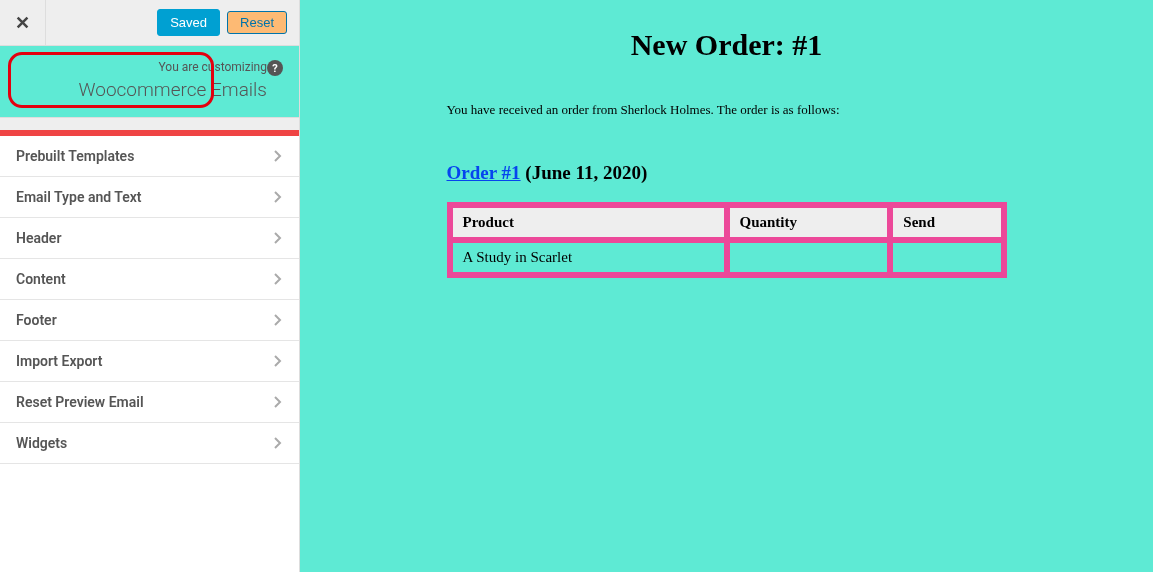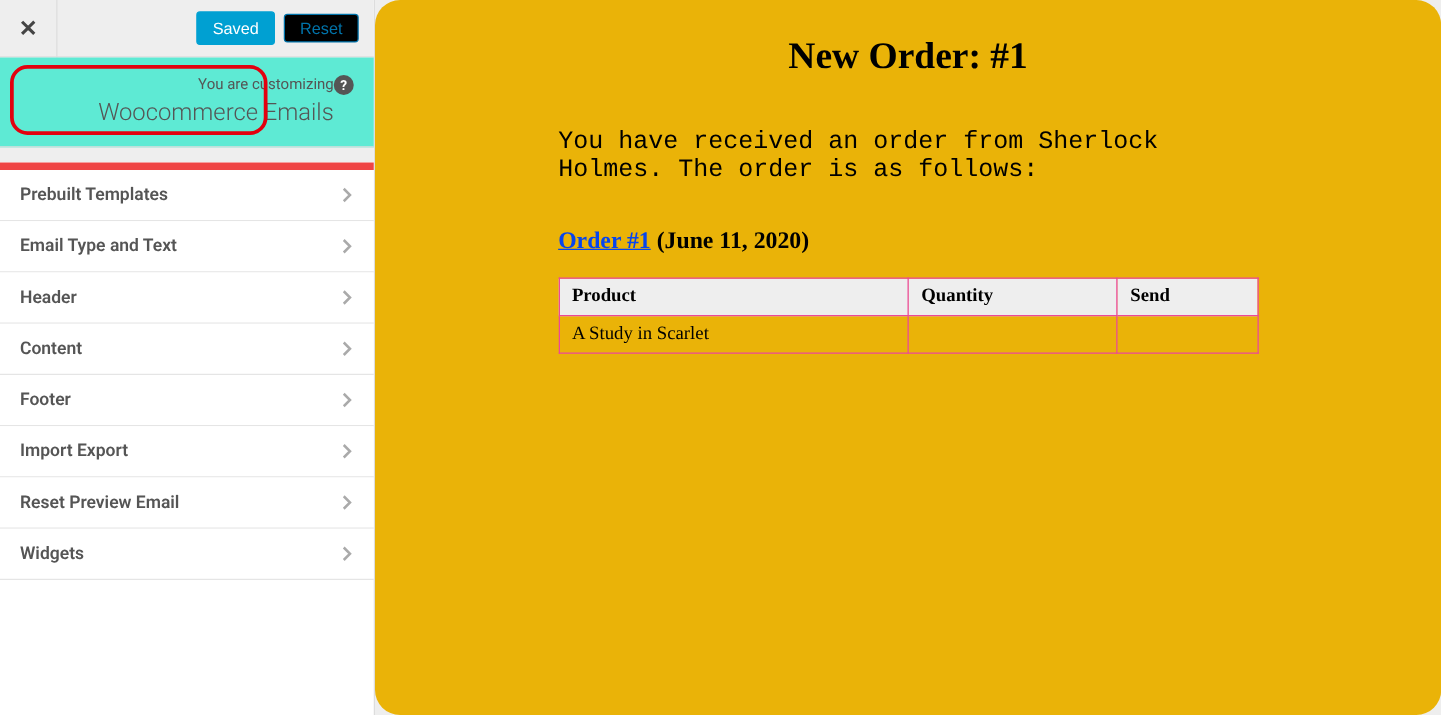--- a/index.html
+++ b/index.html
@@ -47,21 +47,21 @@
     .btn-saved {
       background: #00a0d2;
       color: #fff;
       border: 1px solid #00a0d2;
       border-radius: 3px;
       padding: 5px 12px;
       font-size: 13px;
       cursor: pointer;
     }
     .btn-reset {
-      background: #000000;
+      background: #fdba74;
       color: #0073aa;
       border: 1px solid #0073aa;
       border-radius: 3px;
       padding: 3px 12px;
       font-size: 13px;
       cursor: pointer;
     }
     .heading-row {
       background: #5eead4;
       border-bottom: 1px solid #ddd;
@@ -127,57 +127,55 @@
     .menu-gap {
       height: 12px;
       background: #eeeeee;
     }
     .chevron {
       color: #aaa;
       stroke: #aaa;
     }
     .preview {
       flex: 1;
-      background: #eab308;
+      background: #5eead4;
       padding: 28px 30px 0 30px;
       display: flex;
       flex-direction: column;
       align-items: center;
       font-family: "Times New Roman", Times, serif;
       color: #000;
-      border-radius: 20px;
     }
     .order-title {
       font-size: 30px;
       font-weight: bold;
       margin-bottom: 40px;
     }
     .order-body {
       width: 560px;
     }
     .order-desc {
-      font-size: 20px;
-      margin-bottom: 34px;
-      font-family: Liberation Mono, monospace;
+      font-size: 13px;
+      margin-bottom: 44px;
     }
     .order-subheading {
       font-size: 19px;
       font-weight: bold;
       margin-bottom: 18px;
     }
     .order-link {
       color: #0645ee;
       text-decoration: underline;
     }
     table.order-table {
       width: 100%;
       border-collapse: collapse;
     }
     table.order-table th, table.order-table td {
-      border: 1px solid #ec4899;
+      border: 6px solid #ec4899;
       padding: 6px 10px;
       text-align: left;
       font-size: 15px;
     }
     table.order-table th {
       background: #eee;
       font-weight: bold;
     }
     table.order-table td {
       font-weight: normal;

